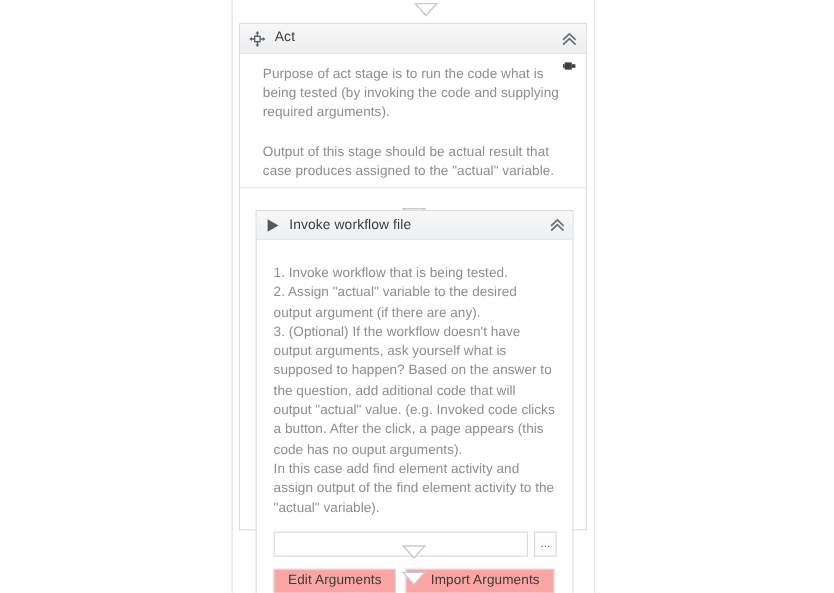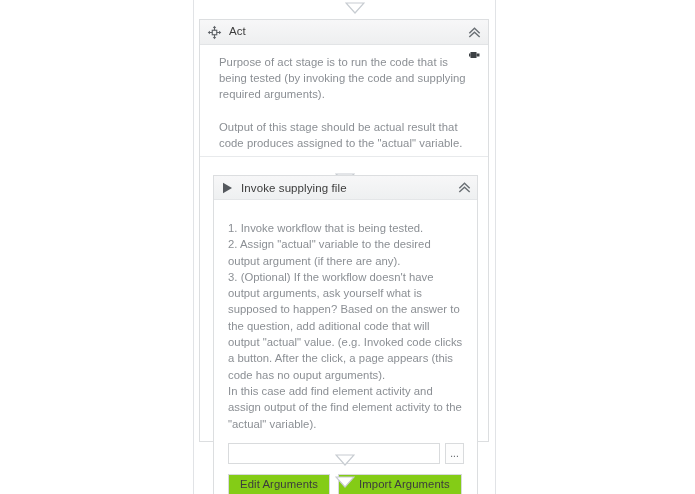--- a/index.html
+++ b/index.html
@@ -211,21 +211,21 @@
   }
 
   
   .btn-row {
     display: flex;
     margin: 10px 13px 12px 14px;
   }
   .action-btn {
     height: 21px;
     border: 1px solid #d7d9db;
-    background: #84cc16;
+    background: #fca5a5;
     box-sizing: border-box;
     font-family: "Liberation Sans", sans-serif;
     font-size: 11.3px;
     color: #3c3c3c;
     padding: 0 11px;
     cursor: default;
     letter-spacing: 0.1px;
   }
   .action-btn + .action-btn { margin-left: 8px; padding-left: 20px; }
 </style>
@@ -266,39 +266,39 @@
       </svg>
     </div>
 
     <svg class="pin-icon" viewBox="0 0 12 12">
       <rect x="1.5" y="3" width="6" height="6" fill="#3d4145"></rect>
       <rect x="7.5" y="4.5" width="3" height="3" fill="#3d4145"></rect>
       <rect x="0" y="4.5" width="1.5" height="3" fill="#3d4145"></rect>
     </svg>
 
     <div class="stage-body">
-      <p class="desc-p">Purpose of act stage is to run the code that is being tested (by invoking the code and supplying required arguments).</p>
-      <p class="desc-p">Output of this stage should be actual result that code produces assigned to the "actual" variable.</p>
+      <p class="desc-p">Purpose of act stage is to run the code what is being tested (by invoking the code and supplying required arguments).</p>
+      <p class="desc-p">Output of this stage should be actual result that case produces assigned to the "actual" variable.</p>
     </div>
 
     <div class="body-sep"></div>
 
     <div class="connector conn-mid" style="left:135px; margin-left:0;">
       <svg width="20" height="12" viewBox="0 0 20 12">
         <polygon points="1,1 19,1 10,11" fill="#ffffff" stroke="#c7ccd1" stroke-width="1.2"></polygon>
       </svg>
     </div>
 
     <div class="activity-card">
 
       <div class="activity-header">
         <svg class="play-icon" viewBox="0 0 14 14">
           <polygon points="3,1.8 3,12.2 12,7" fill="#54585d"></polygon>
         </svg>
-        <span class="activity-title">Invoke supplying file</span>
+        <span class="activity-title">Invoke workflow file</span>
         <svg class="chev-btn" viewBox="0 0 16 16">
           <g fill="none" stroke="#6b7075" stroke-width="1.5" stroke-linecap="square">
             <polyline points="3,8.2 8,3.4 13,8.2"></polyline>
             <polyline points="3,12.4 8,7.6 13,12.4"></polyline>
           </g>
         </svg>
       </div>
 
       <div class="activity-body">
         <p class="steps-text" style="white-space:pre-wrap;">1. Invoke workflow that is being tested.

